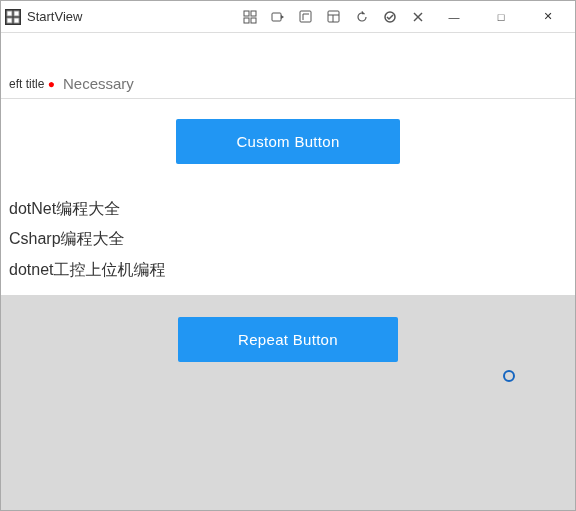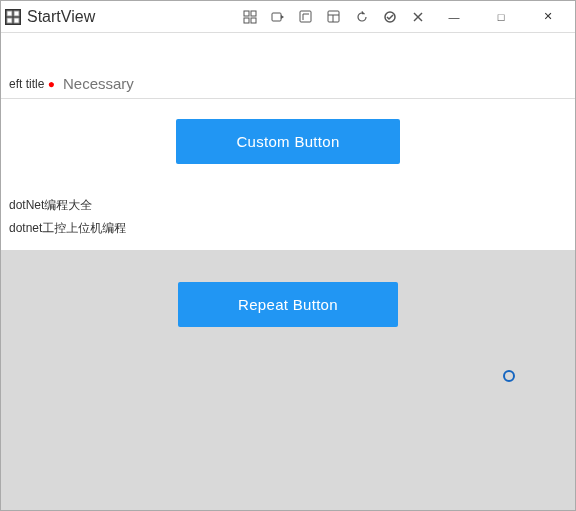--- a/index.html
+++ b/index.html
@@ -42,21 +42,21 @@
     .app-icon {
       width: 16px;
       height: 16px;
       background: #333;
       display: flex;
       align-items: center;
       justify-content: center;
     }
 
     .title-text {
-      font-size: 16px;
+      font-size: 13px;
       color: #333;
     }
 
     .toolbar {
       display: flex;
       align-items: center;
       gap: 2px;
     }
 
     .toolbar-btn {
@@ -154,34 +154,34 @@
       letter-spacing: 0.3px;
     }
 
     
     .text-list {
       padding: 10px 8px;
       background: #fff;
     }
 
     .text-item {
-      font-size: 12px;
+      font-size: 16px;
       color: #333;
       line-height: 1.9;
     }
 
     
     .section-gray {
       background: #d9d9d9;
       flex: 1;
       display: flex;
       flex-direction: column;
       align-items: center;
       justify-content: flex-start;
-      padding-top: 32px;
+      padding-top: 22px;
     }
 
     .repeat-btn {
       background: #2196f3;
       color: #fff;
       border: none;
       padding: 14px 60px;
       font-size: 15px;
       cursor: pointer;
       border-radius: 2px;
@@ -297,20 +297,21 @@
   </div>
 
   <div class="content">
 
     <div class="section-top">
       <button class="custom-btn">Custom Button</button>
     </div>
 
     <div class="text-list">
       <div class="text-item">dotNet编程大全</div>
+      <div class="text-item">Csharp编程大全</div>
       <div class="text-item">dotnet工控上位机编程</div>
     </div>
 
     <div class="section-gray">
       <button class="repeat-btn">Repeat Button</button>
     </div>
 
     <div class="cursor-area">
       <div class="cursor-dot"></div>
     </div>

